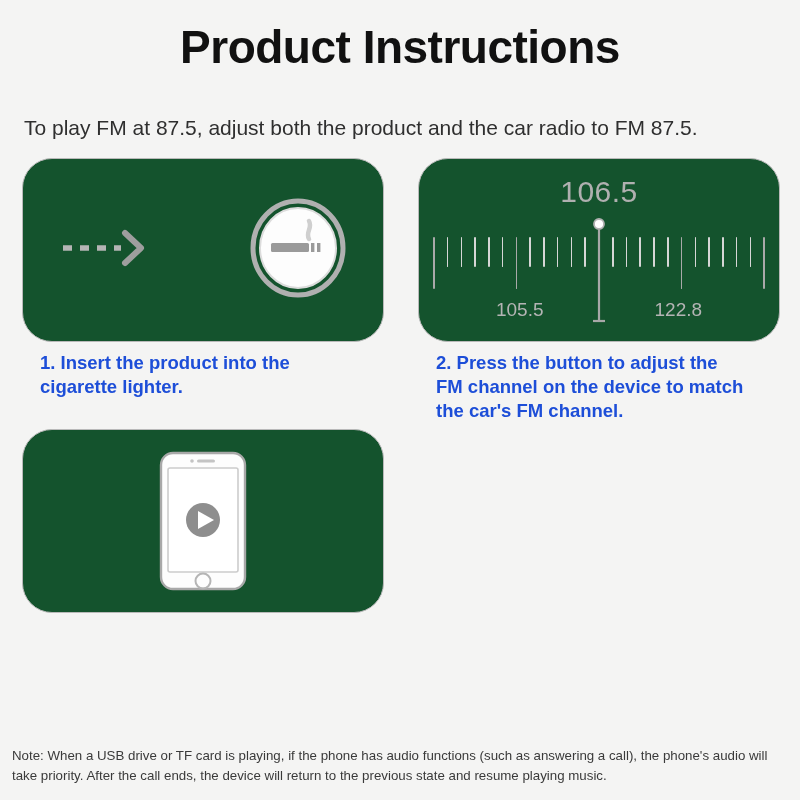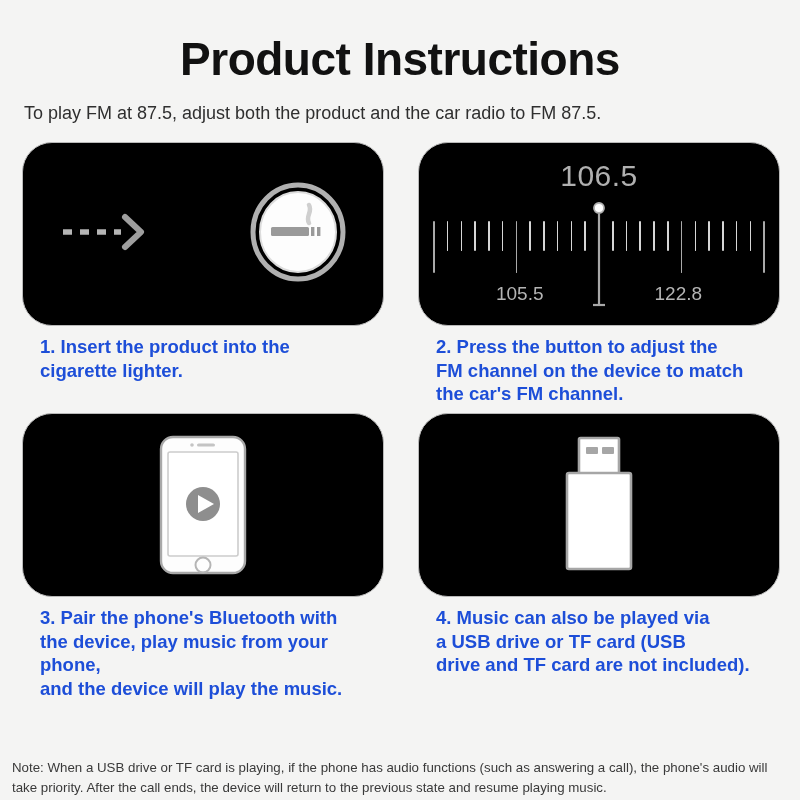--- a/index.html
+++ b/index.html
@@ -21,49 +21,49 @@
     box-sizing: border-box;
   }
 
   
   .title {
     text-align: center;
     font-size: 46px;
     font-weight: bold;
     letter-spacing: -0.5px;
     color: #111111;
-    margin: 16px;
+    margin: 4px;
     padding-top: 18px;
     line-height: 1.1;
   }
   .intro {
-    font-size: 18px;
+    font-size: 21px;
     line-height: 1.42;
     color: #2f2f2f;
-    margin: 10px 0 0 0;
+    margin: 40px 0 0 0;
     padding: 0 26px 0 24px;
   }
 
   
   .grid {
     margin-top: 16px;
     padding: 0 20px 0 22px;
     display: grid;
     grid-template-columns: 1fr 1fr;
     column-gap: 34px;
     row-gap: 2px;
   }
   .cell {
     display: flex;
     flex-direction: column;
   }
   .panel {
     position: relative;
     height: 182px;
-    background: #000000;
+    background: #14532d;
     border: 1.6px solid #b9b9b9;
     border-radius: 30px;
     overflow: hidden;
   }
   .caption {
     font-size: 18.5px;
     line-height: 1.28;
     color: #1d4ed8;
     padding: 9px 0 0 18px;
     white-space: pre-line;
@@ -274,38 +274,20 @@
             <rect x="2" y="2" width="84" height="136" rx="12" ry="12" fill="#fdfdfd" stroke="#a8a8a8" stroke-width="2.4"></rect>
             <rect x="9" y="17" width="70" height="104" rx="2" ry="2" fill="#ffffff" stroke="#cccccc" stroke-width="1.6"></rect>
             <circle cx="33" cy="10" r="1.8" fill="#c4c4c4"></circle>
             <rect x="38" y="8.4" width="18" height="3.2" rx="1.6" fill="#c4c4c4"></rect>
             <circle cx="44" cy="130" r="7.5" fill="none" stroke="#b5b5b5" stroke-width="2"></circle>
             <circle cx="44" cy="69" r="17" fill="#8e8e8e"></circle>
             <polygon points="39,60 55,69 39,78" fill="#ffffff"></polygon>
           </svg>
         </div>
       </div>
-      <div class="caption">3. Pair the phone's Bluetooth with
-the device, play music from your phone,
-and the device will play the music.</div>
     </div>
 
-    <div class="cell">
-      <div class="panel">
-        <div class="usb-wrap">
-          <svg width="72" height="140" viewBox="0 0 72 140" aria-hidden="true">
-            <rect x="16" y="3" width="40" height="36" rx="1.5" fill="#ffffff" stroke="#a6a6a6" stroke-width="2.6"></rect>
-            <rect x="23" y="12" width="12" height="7" rx="1" fill="#a6a6a6"></rect>
-            <rect x="39" y="12" width="12" height="7" rx="1" fill="#a6a6a6"></rect>
-            <rect x="4" y="38" width="64" height="96" rx="2" fill="#ffffff" stroke="#a6a6a6" stroke-width="2.6"></rect>
-          </svg>
-        </div>
-      </div>
-      <div class="caption">4. Music can also be played via
-a USB drive or TF card (USB
-drive and TF card are not included).</div>
-    </div>
 
   </div>
 
   <div class="footer-note">Note: When a USB drive or TF card is playing, if the phone has audio functions (such as answering a call), the phone's audio will take priority. After the call ends, the device will return to the previous state and resume playing music.</div>
 
 </div>
 
 </body></html>

